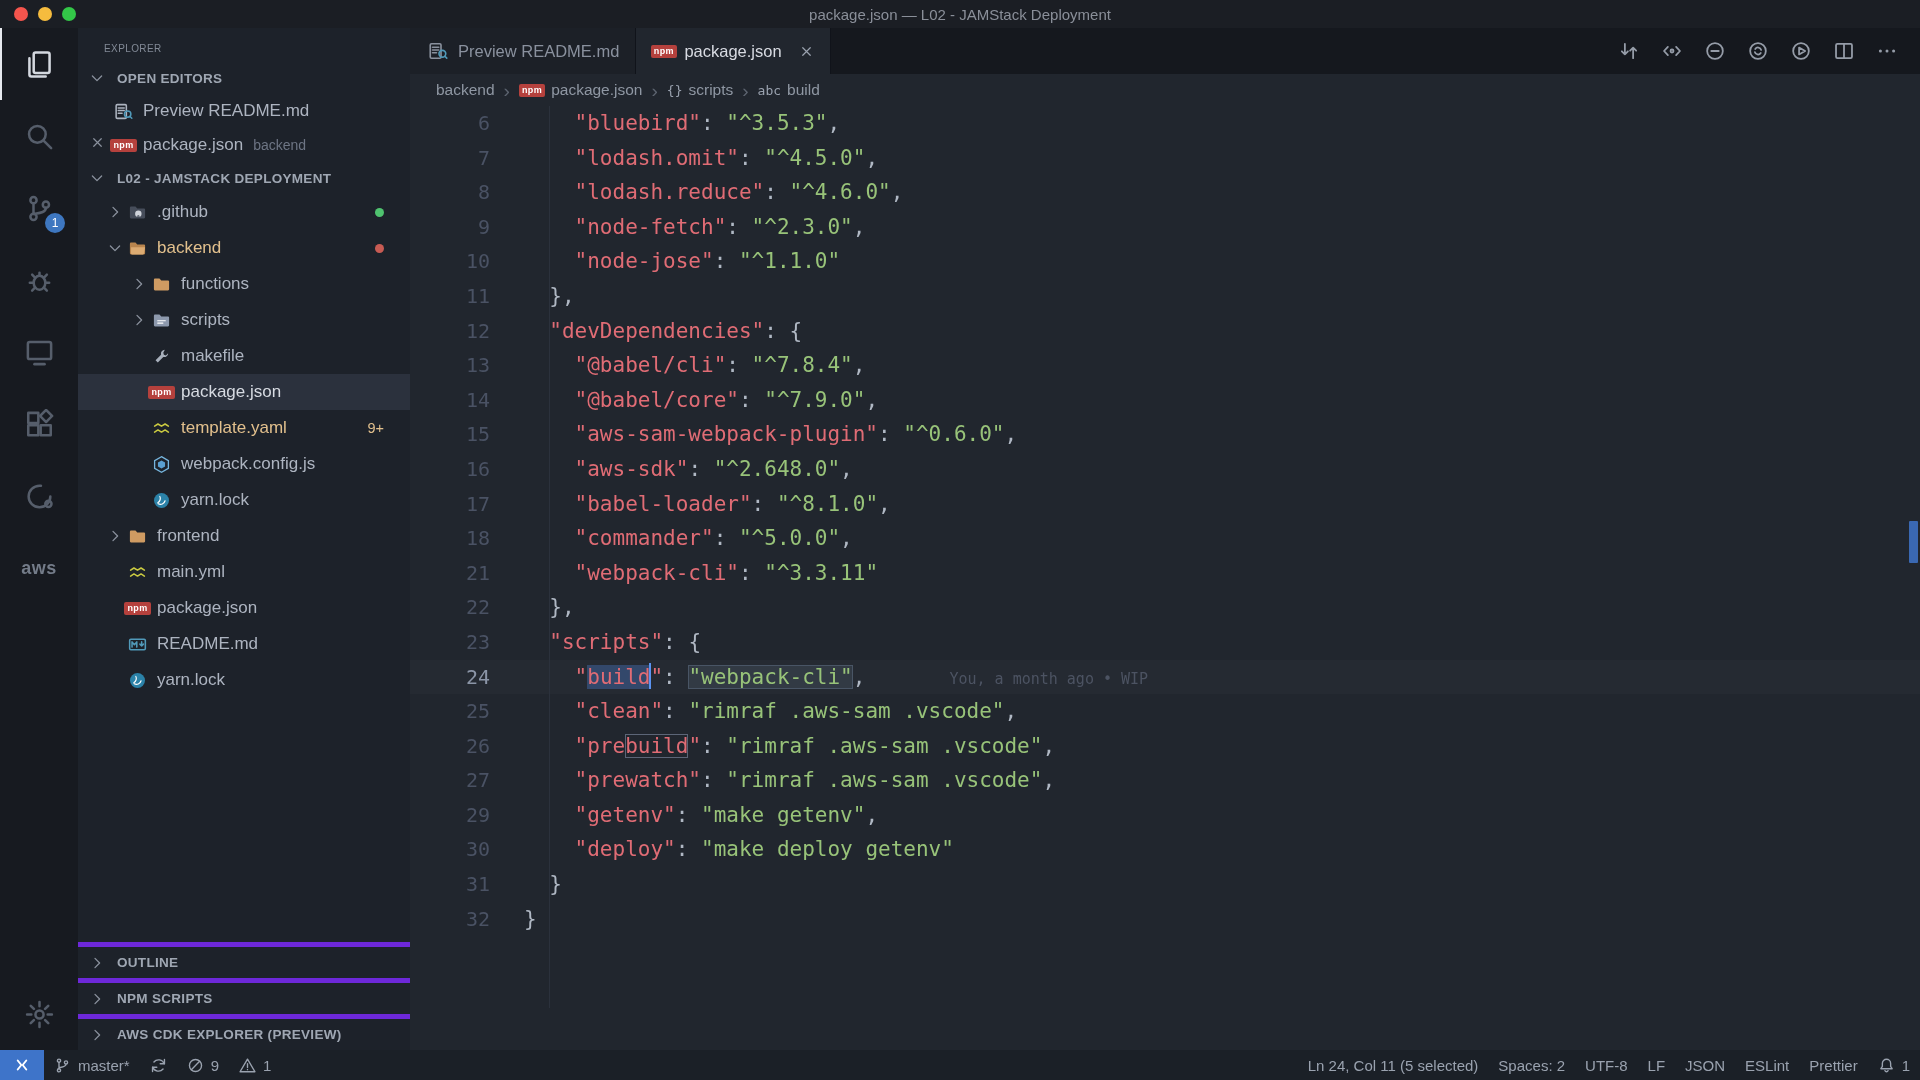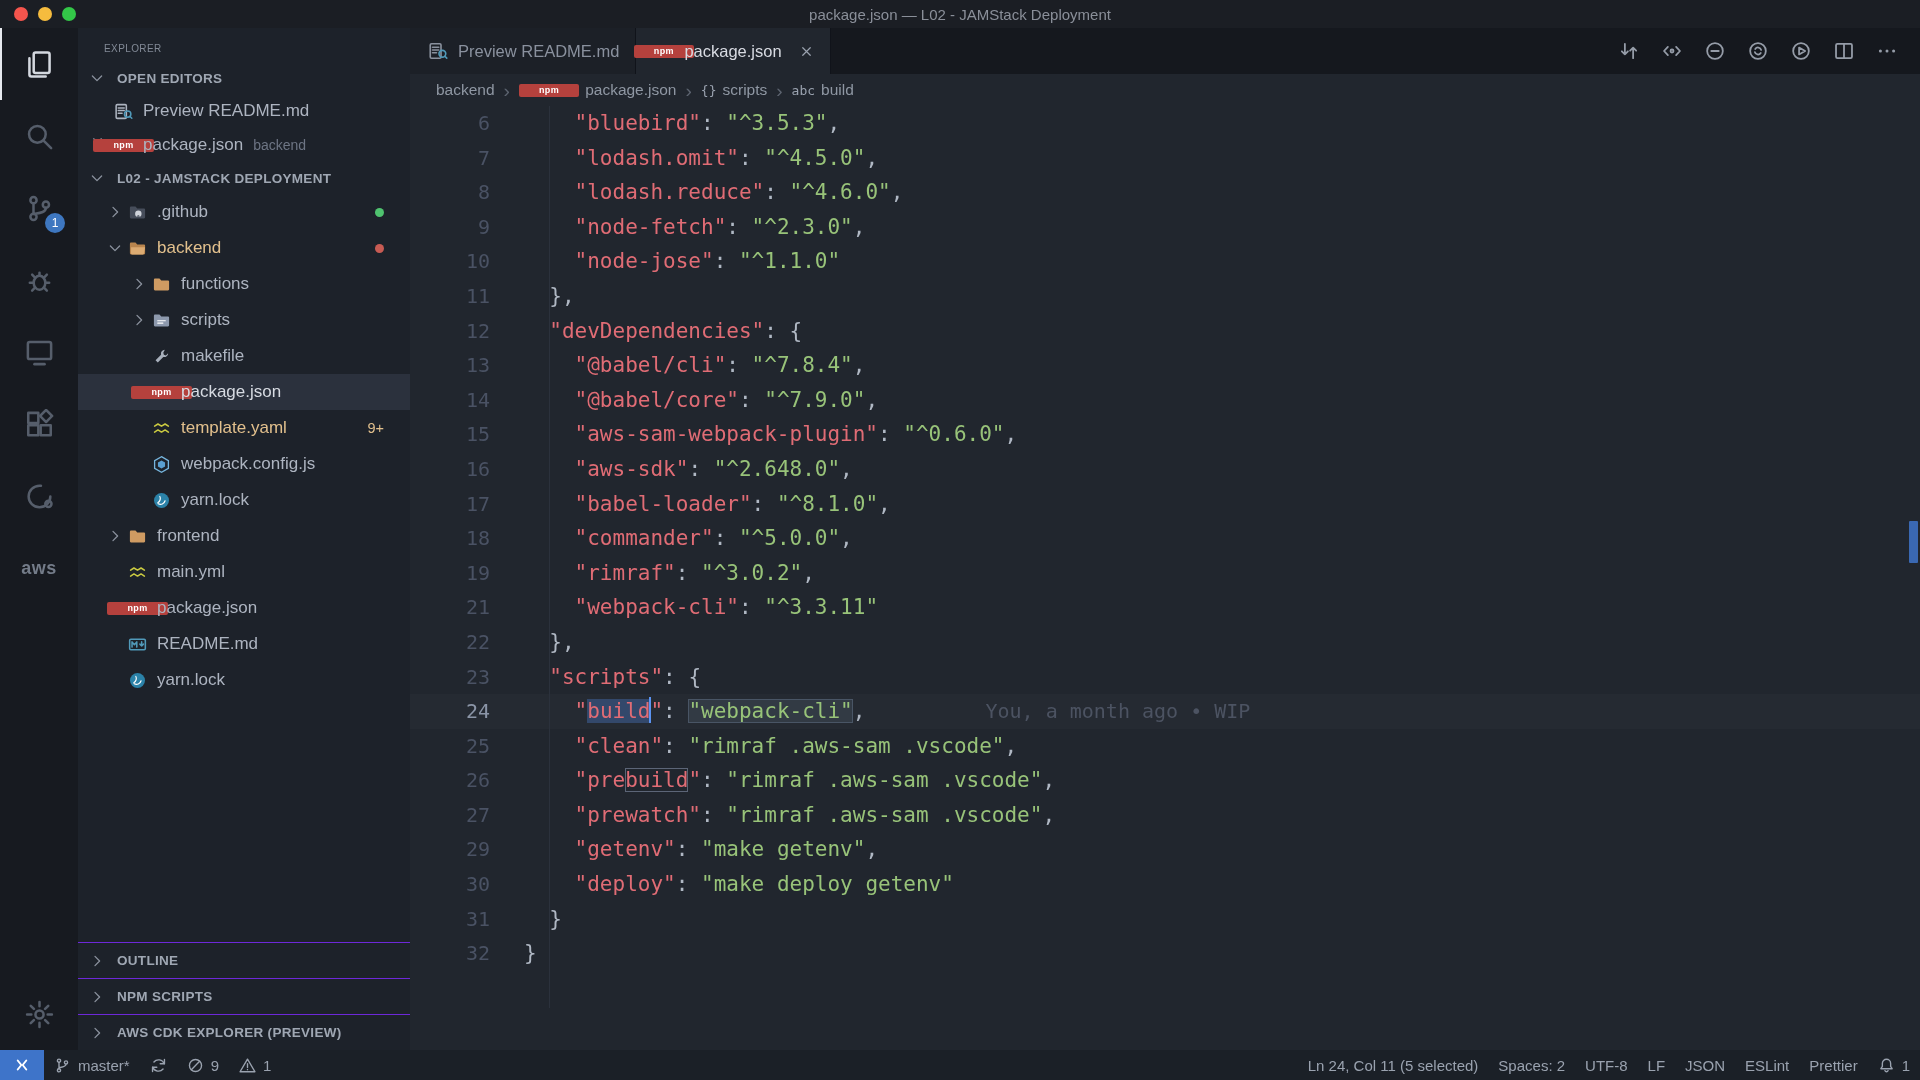--- a/index.html
+++ b/index.html
@@ -23,21 +23,21 @@
   .ab-item .ic svg{width:31px;height:31px}
   .ab-badge{position:absolute;right:13px;bottom:11px;background:#3e77c0;color:#fff;font-size:12px;line-height:20px;min-width:20px;text-align:center;border-radius:10px}
   .aws-label{font-size:18px;font-weight:bold;color:#747c89;letter-spacing:.5px}
   .ab-spacer{flex:1}
 
   
   .sidebar{width:332px;background:#1d222a;flex:none;display:flex;flex-direction:column;color:#9aa2af;overflow:hidden}
   .sb-title{padding:15px 0 8px 26px;font-size:10px;color:#828a96;letter-spacing:.4px;flex:none}
   .sb-header{height:32px;display:flex;align-items:center;font-size:13.5px;font-weight:700;letter-spacing:.3px;color:#9fa7b3;padding-left:8px}
   .sb-header-label{margin-left:9px;white-space:nowrap}
-  #sb-bottom .sb-header{height:36px;border-top:1px solid #6d28d9}
+  #sb-bottom .sb-header{height:36px;border-top:5px solid #6d28d9}
   .ic{display:inline-flex;align-items:center;justify-content:center;flex:none}
   .chev{width:22px;color:#8a919d}
   .chev svg{width:16px;height:16px}
   .chev.down svg{transform:rotate(90deg)}
   .chev-sp{width:22px;flex:none}
   .fi{width:23px;display:inline-flex;justify-content:center}
   .fi svg{width:19px;height:19px}
   .oe-row{height:34px;display:flex;align-items:center;padding-left:12px;font-size:17px;color:#adb4c0}
   .oe-close{width:22px;color:#8a919d}
   .oe-close svg{width:15px;height:15px}
@@ -63,36 +63,36 @@
   .tab-close{margin-left:8px;color:#9aa2af;display:inline-flex}
   .tab-close svg{width:15px;height:15px}
   .ed-actions{display:flex;align-items:center;padding-right:12px;color:#959ca8}
   .ed-action{width:43px;height:46px;display:flex;align-items:center;justify-content:center}
   .ed-action svg{width:22px;height:22px}
   .breadcrumbs{height:32px;display:flex;align-items:center;padding-left:26px;font-size:15.5px;color:#8f97a3;gap:9px;flex:none;background:#21262e}
   .bc-item{display:flex;align-items:center;gap:6px}
   .bc-sep{color:#5d6470;font-size:19px;line-height:1}
   .bc-item .fi{width:auto}
   .sym{color:#9aa2af;font-size:13px;font-family:"DejaVu Sans Mono",monospace;letter-spacing:0}
-  .npmbox{display:inline-block;background:#b5413d;color:#fff;font:700 9px/13px "Liberation Sans",sans-serif;padding:0 20px;border-radius:2px;letter-spacing:.4px}
+  .npmbox{display:inline-block;background:#b5413d;color:#fff;font:700 9px/13px "Liberation Sans",sans-serif;padding:0 3px;border-radius:2px;letter-spacing:.4px}
 
   
   .code-area{flex:1;position:relative;font-family:"DejaVu Sans Mono",monospace;font-size:21px;overflow:hidden;background:#21262e}
   .guide{position:absolute;left:calc(114px + 2ch);top:0;height:902px;width:1px;background:#2b313c}
   .code-line{display:flex;height:34.6px;line-height:34.6px;white-space:pre}
   .code-line.active{background:rgba(255,255,255,.02)}
   .ln{width:80px;text-align:right;color:#4a5264;flex:none;font-size:20px}
   .code-line.active .ln{color:#8b95a7}
   .lc{margin-left:34px}
   .tk-k{color:#e06c75}.tk-s{color:#98c379}.tk-p{color:#b0b8c4}
   .mk-sel{background:#33486b}
   .mk-occ{background:rgba(120,140,170,.16);box-shadow:inset 0 0 0 1px rgba(130,150,180,.3)}
   .mk-box{box-shadow:inset 0 0 0 1px #5c6577}
   .cursor{display:inline-block;width:2px;height:26px;background:#5b93f2;vertical-align:-5px;margin:0 -1px}
-  .blame{color:#4c5362;margin-left:120px;font-size:20px}
+  .blame{color:#4c5362;margin-left:84px;font-size:15px}
   .ruler{position:absolute;right:0;top:0;bottom:0;width:14px}
   .ruler-mark{position:absolute;right:2px;top:44%;width:9px;height:42px;background:#3e74c9;opacity:.85;border-radius:1px}
 
   
   .statusbar{height:30px;background:#1b2027;display:flex;justify-content:space-between;align-items:stretch;flex:none;font-size:15px;color:#9aa2af}
   .sb-side{display:flex;align-items:stretch}
   .sb-item{display:flex;align-items:center;gap:7px;padding:0 10px}
   .sb-item svg{width:17px;height:17px}
   .sb-remote{background:#3e74c9;color:#fff;padding:0 13px}
   .sb-remote svg{width:18px;height:18px}
@@ -536,21 +536,20 @@
             <div class="code-line"><span class="ln">9</span><span class="lc">    <span class="tk-k">"node-fetch"</span><span class="tk-p">: </span><span class="tk-s">"^2.3.0"</span><span class="tk-p">,</span></span></div>
             <div class="code-line"><span class="ln">10</span><span class="lc">    <span class="tk-k">"node-jose"</span><span class="tk-p">: </span><span class="tk-s">"^1.1.0"</span></span></div>
             <div class="code-line"><span class="ln">11</span><span class="lc">  <span class="tk-p">},</span></span></div>
             <div class="code-line"><span class="ln">12</span><span class="lc">  <span class="tk-k">"devDependencies"</span><span class="tk-p">: {</span></span></div>
             <div class="code-line"><span class="ln">13</span><span class="lc">    <span class="tk-k">"@babel/cli"</span><span class="tk-p">: </span><span class="tk-s">"^7.8.4"</span><span class="tk-p">,</span></span></div>
             <div class="code-line"><span class="ln">14</span><span class="lc">    <span class="tk-k">"@babel/core"</span><span class="tk-p">: </span><span class="tk-s">"^7.9.0"</span><span class="tk-p">,</span></span></div>
             <div class="code-line"><span class="ln">15</span><span class="lc">    <span class="tk-k">"aws-sam-webpack-plugin"</span><span class="tk-p">: </span><span class="tk-s">"^0.6.0"</span><span class="tk-p">,</span></span></div>
             <div class="code-line"><span class="ln">16</span><span class="lc">    <span class="tk-k">"aws-sdk"</span><span class="tk-p">: </span><span class="tk-s">"^2.648.0"</span><span class="tk-p">,</span></span></div>
             <div class="code-line"><span class="ln">17</span><span class="lc">    <span class="tk-k">"babel-loader"</span><span class="tk-p">: </span><span class="tk-s">"^8.1.0"</span><span class="tk-p">,</span></span></div>
             <div class="code-line"><span class="ln">18</span><span class="lc">    <span class="tk-k">"commander"</span><span class="tk-p">: </span><span class="tk-s">"^5.0.0"</span><span class="tk-p">,</span></span></div>
-            <div class="code-line"><span class="ln">19</span><span class="lc">    <span class="tk-k">"rimraf"</span><span class="tk-p">: </span><span class="tk-s">"^3.0.2"</span><span class="tk-p">,</span></span></div>
             <div class="code-line"><span class="ln">21</span><span class="lc">    <span class="tk-k">"webpack-cli"</span><span class="tk-p">: </span><span class="tk-s">"^3.3.11"</span></span></div>
             <div class="code-line"><span class="ln">22</span><span class="lc">  <span class="tk-p">},</span></span></div>
             <div class="code-line"><span class="ln">23</span><span class="lc">  <span class="tk-k">"scripts"</span><span class="tk-p">: {</span></span></div>
             <div class="code-line active"><span class="ln">24</span><span class="lc">    <span class="tk-k">"</span><span class="tk-k mk-sel">build</span><span class="cursor"></span><span class="tk-k">"</span><span class="tk-p">: </span><span class="tk-s mk-occ">"webpack-cli"</span><span class="tk-p">,</span><span class="blame">You, a month ago • WIP</span></span></div>
             <div class="code-line"><span class="ln">25</span><span class="lc">    <span class="tk-k">"clean"</span><span class="tk-p">: </span><span class="tk-s">"rimraf .aws-sam .vscode"</span><span class="tk-p">,</span></span></div>
             <div class="code-line"><span class="ln">26</span><span class="lc">    <span class="tk-k">"pre</span><span class="tk-k mk-box">build</span><span class="tk-k">"</span><span class="tk-p">: </span><span class="tk-s">"rimraf .aws-sam .vscode"</span><span class="tk-p">,</span></span></div>
             <div class="code-line"><span class="ln">27</span><span class="lc">    <span class="tk-k">"prewatch"</span><span class="tk-p">: </span><span class="tk-s">"rimraf .aws-sam .vscode"</span><span class="tk-p">,</span></span></div>
             <div class="code-line"><span class="ln">29</span><span class="lc">    <span class="tk-k">"getenv"</span><span class="tk-p">: </span><span class="tk-s">"make getenv"</span><span class="tk-p">,</span></span></div>
             <div class="code-line"><span class="ln">30</span><span class="lc">    <span class="tk-k">"deploy"</span><span class="tk-p">: </span><span class="tk-s">"make deploy getenv"</span></span></div>
             <div class="code-line"><span class="ln">31</span><span class="lc">  <span class="tk-p">}</span></span></div>

